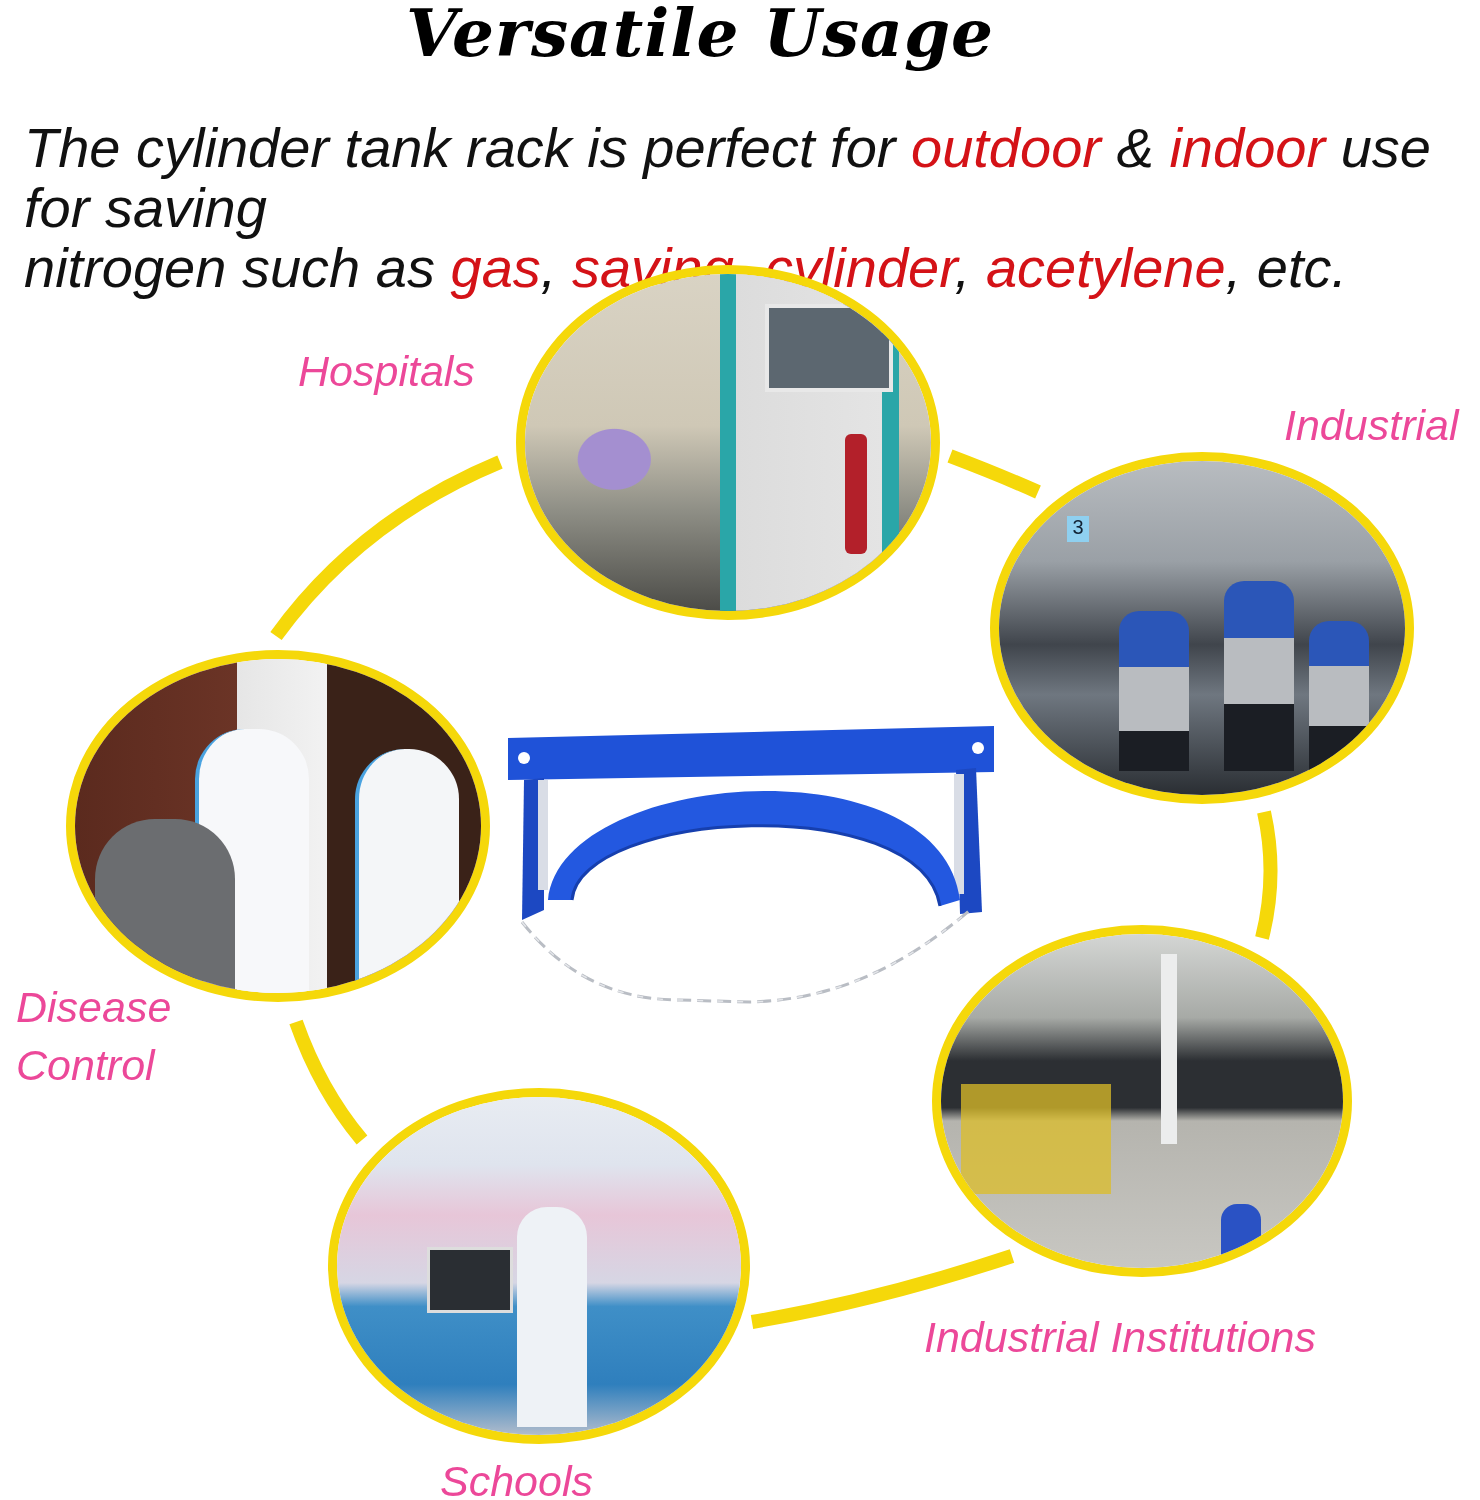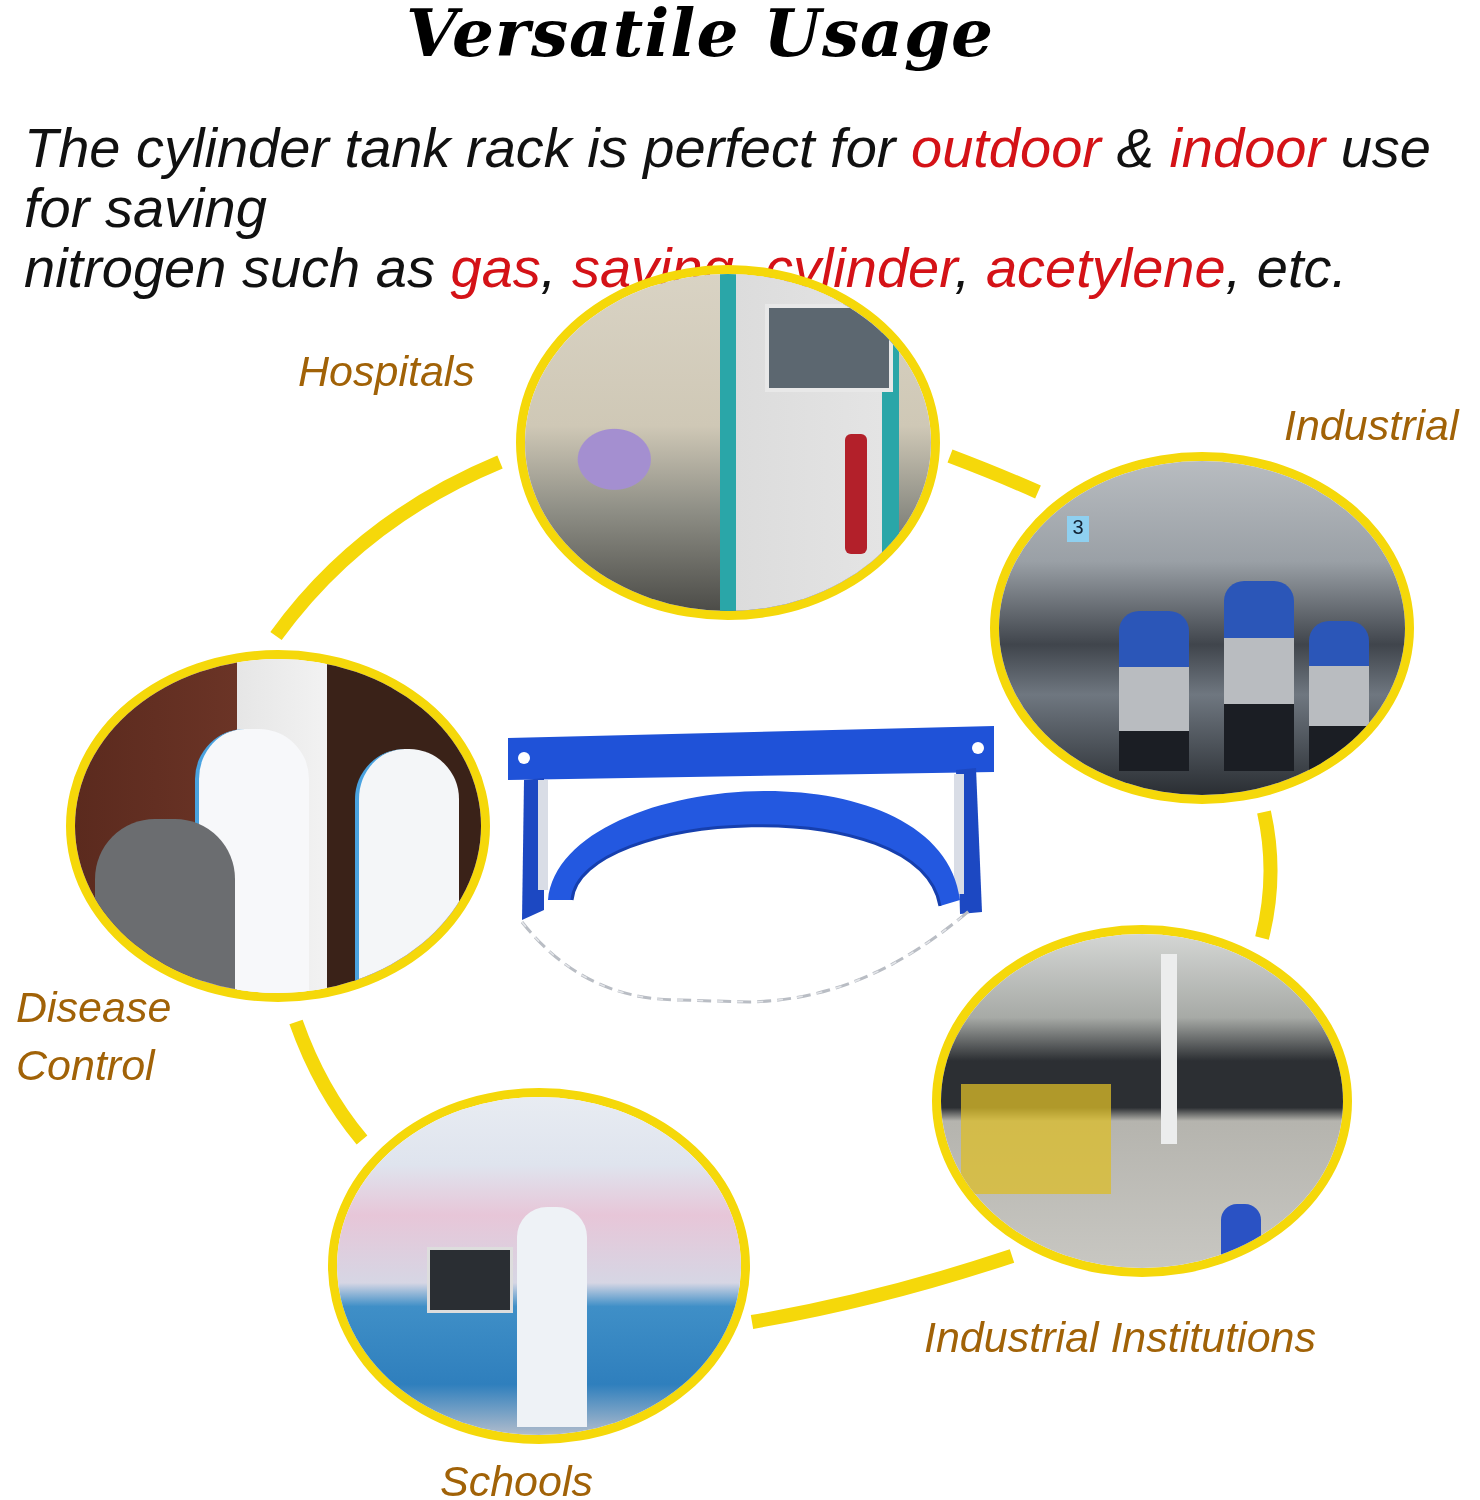--- a/index.html
+++ b/index.html
@@ -9,21 +9,21 @@
     font-family: "DejaVu Serif", "Liberation Serif", serif; font-weight: bold; font-style: italic;
     font-size: 66px; color: #000; letter-spacing: 1px;
   }
   .subtitle {
     position: absolute; left: 24px; top: 118px; width: 1440px;
     font-family: "Liberation Sans", sans-serif; font-style: italic; font-size: 56px; line-height: 60px; color: #111;
   }
   .subtitle .hl { color: #d41217; }
   .label {
     position: absolute; font-family: "Liberation Sans", sans-serif; font-style: italic; font-size: 43px;
-    color: #a16207; line-height: 58px; white-space: nowrap;
+    color: #ec4899; line-height: 58px; white-space: nowrap;
   }
   .photo {
     position: absolute; border-radius: 50%; border: 9px solid #f5d80a; overflow: hidden; box-sizing: border-box;
   }
   .photo .scene { position: absolute; inset: 0; }
   svg.arcs { position: absolute; left: 0; top: 0; }
   .rack { position: absolute; left: 500px; top: 700px; width: 520px; height: 320px; }
 </style>
 </head>
 <body>

